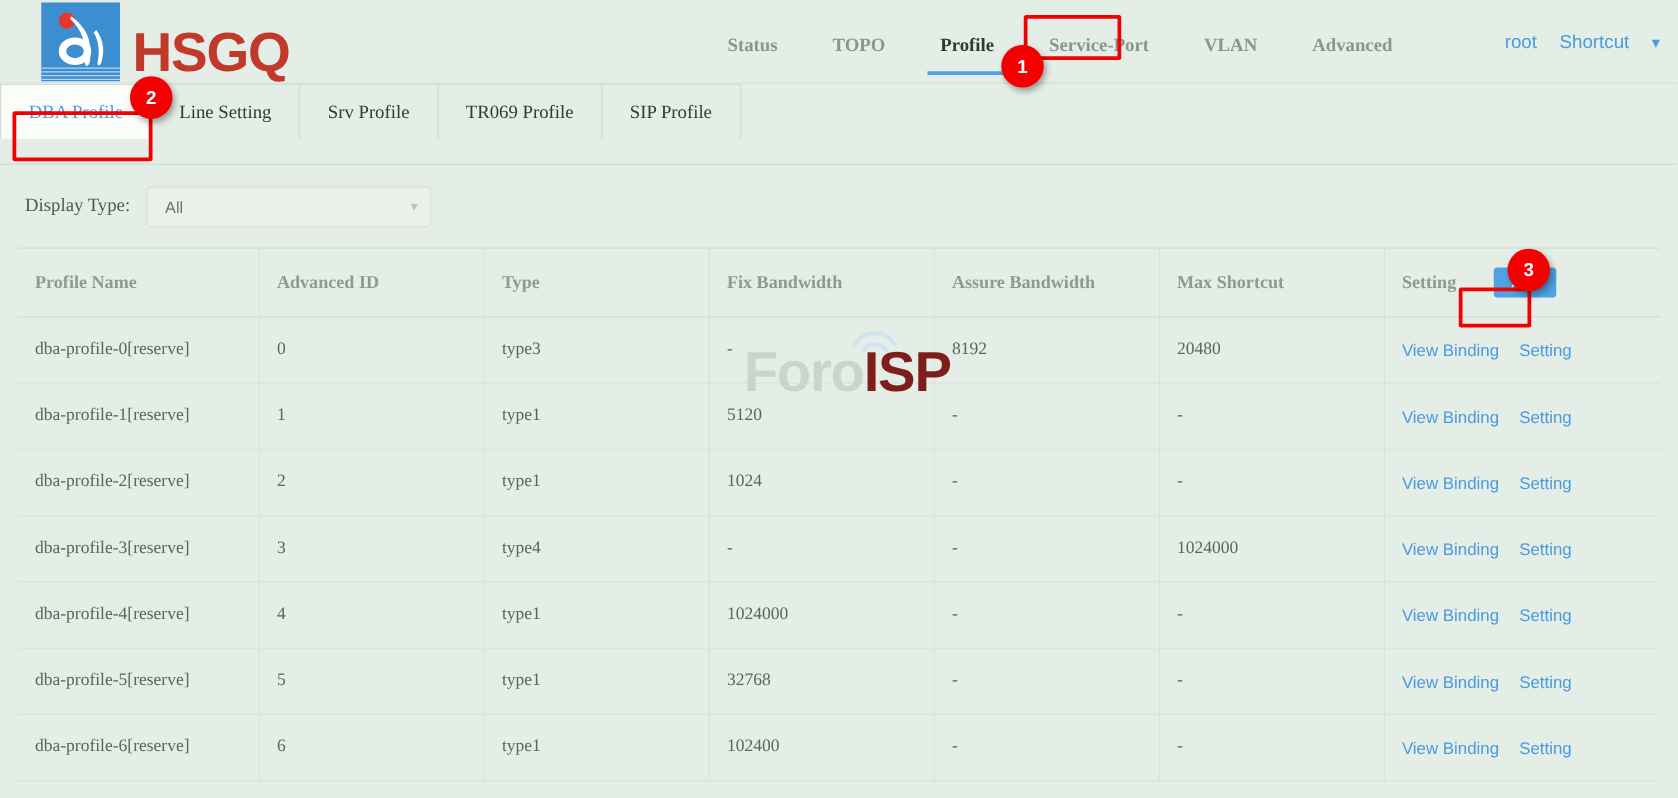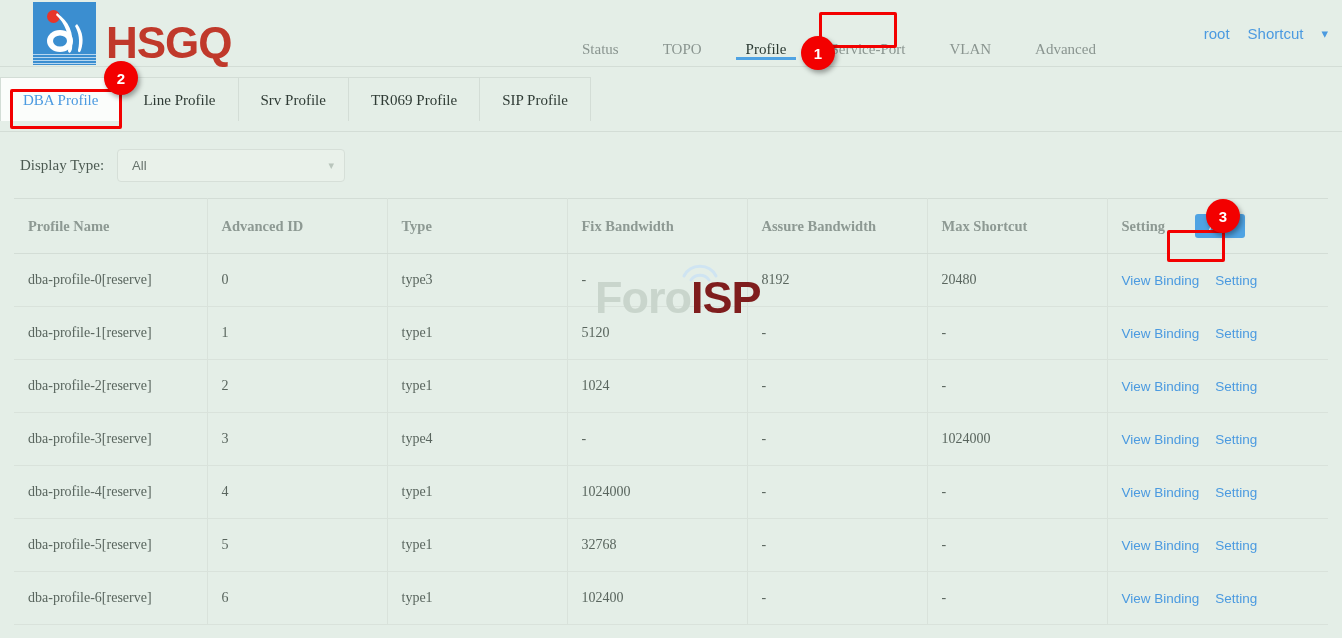--- a/index.html
+++ b/index.html
@@ -39,42 +39,42 @@
     color: #c0392b; margin-left: 10px; line-height: 1;
   }
 
   #mainnav {
     position: absolute; left: 560px; top: 0; height: 67px;
     display: flex; align-items: center; gap: 0;
   }
   .navitem {
     font-family: "Liberation Serif", serif;
     font-size: 15px; color: #8a9590;
-    padding: 16px 22px; height: 67px; line-height: 67px;
-    position: relative; white-space: nowrap; cursor: pointer;
+    padding: 4px 22px; height: 67px; line-height: 67px;
+    position: relative; white-space: nowrap; cursor: pointer; font-weight: bold;
   }
   .navitem.active { color: #2b3a33; }
   .navitem.active::after {
     content: ""; position: absolute; left: 12px; right: 12px; bottom: 7px;
     height: 3px; background: #4fa3e3;
   }
 
   #useract {
     position: absolute; right: 14px; top: 0; height: 67px;
     display: flex; align-items: center; gap: 18px;
     font-family: "Liberation Sans", sans-serif; font-size: 15px;
   }
   #useract .lnk { color: #4b9ae0; cursor: pointer; }
   #useract .chev { color: #4b9ae0; font-size: 13px; }
 
   
   #tabbar {
     position: relative; height: 65px; width: 100%;
     background: #e4eee7; border-bottom: 1px solid #d3ddd6;
-    display: flex; align-items: center;
+    display: flex; align-items: flex-start;
   }
   #tabstrip { display: flex; align-items: flex-end; height: 44px; margin-left: 0; }
   .tab {
     height: 44px; line-height: 44px; padding: 0 22px;
     font-family: "Liberation Serif", serif; font-size: 15px;
     color: #2f3b35; background: #e4eee7;
     border: 1px solid #d3ddd6; border-bottom: none;
     margin-right: -1px; cursor: pointer; white-space: nowrap;
   }
   .tab.active { background: #fbfdfb; color: #4b9ae0; }
@@ -185,21 +185,21 @@
     <div id="useract">
       <span class="lnk">root</span>
       <span class="lnk">Shortcut</span>
       <span class="chev">▾</span>
     </div>
   </div>
 
   <div id="tabbar">
     <div id="tabstrip">
       <div class="tab active">DBA Profile</div>
-      <div class="tab">Line Profile</div>
+      <div class="tab">Line Setting</div>
       <div class="tab">Srv Profile</div>
       <div class="tab">TR069 Profile</div>
       <div class="tab">SIP Profile</div>
     </div>
   </div>
 
   <div id="filterrow">
     <span id="filter-label">Display Type:</span>
     <div id="display-type-select">
       <span>All</span>

